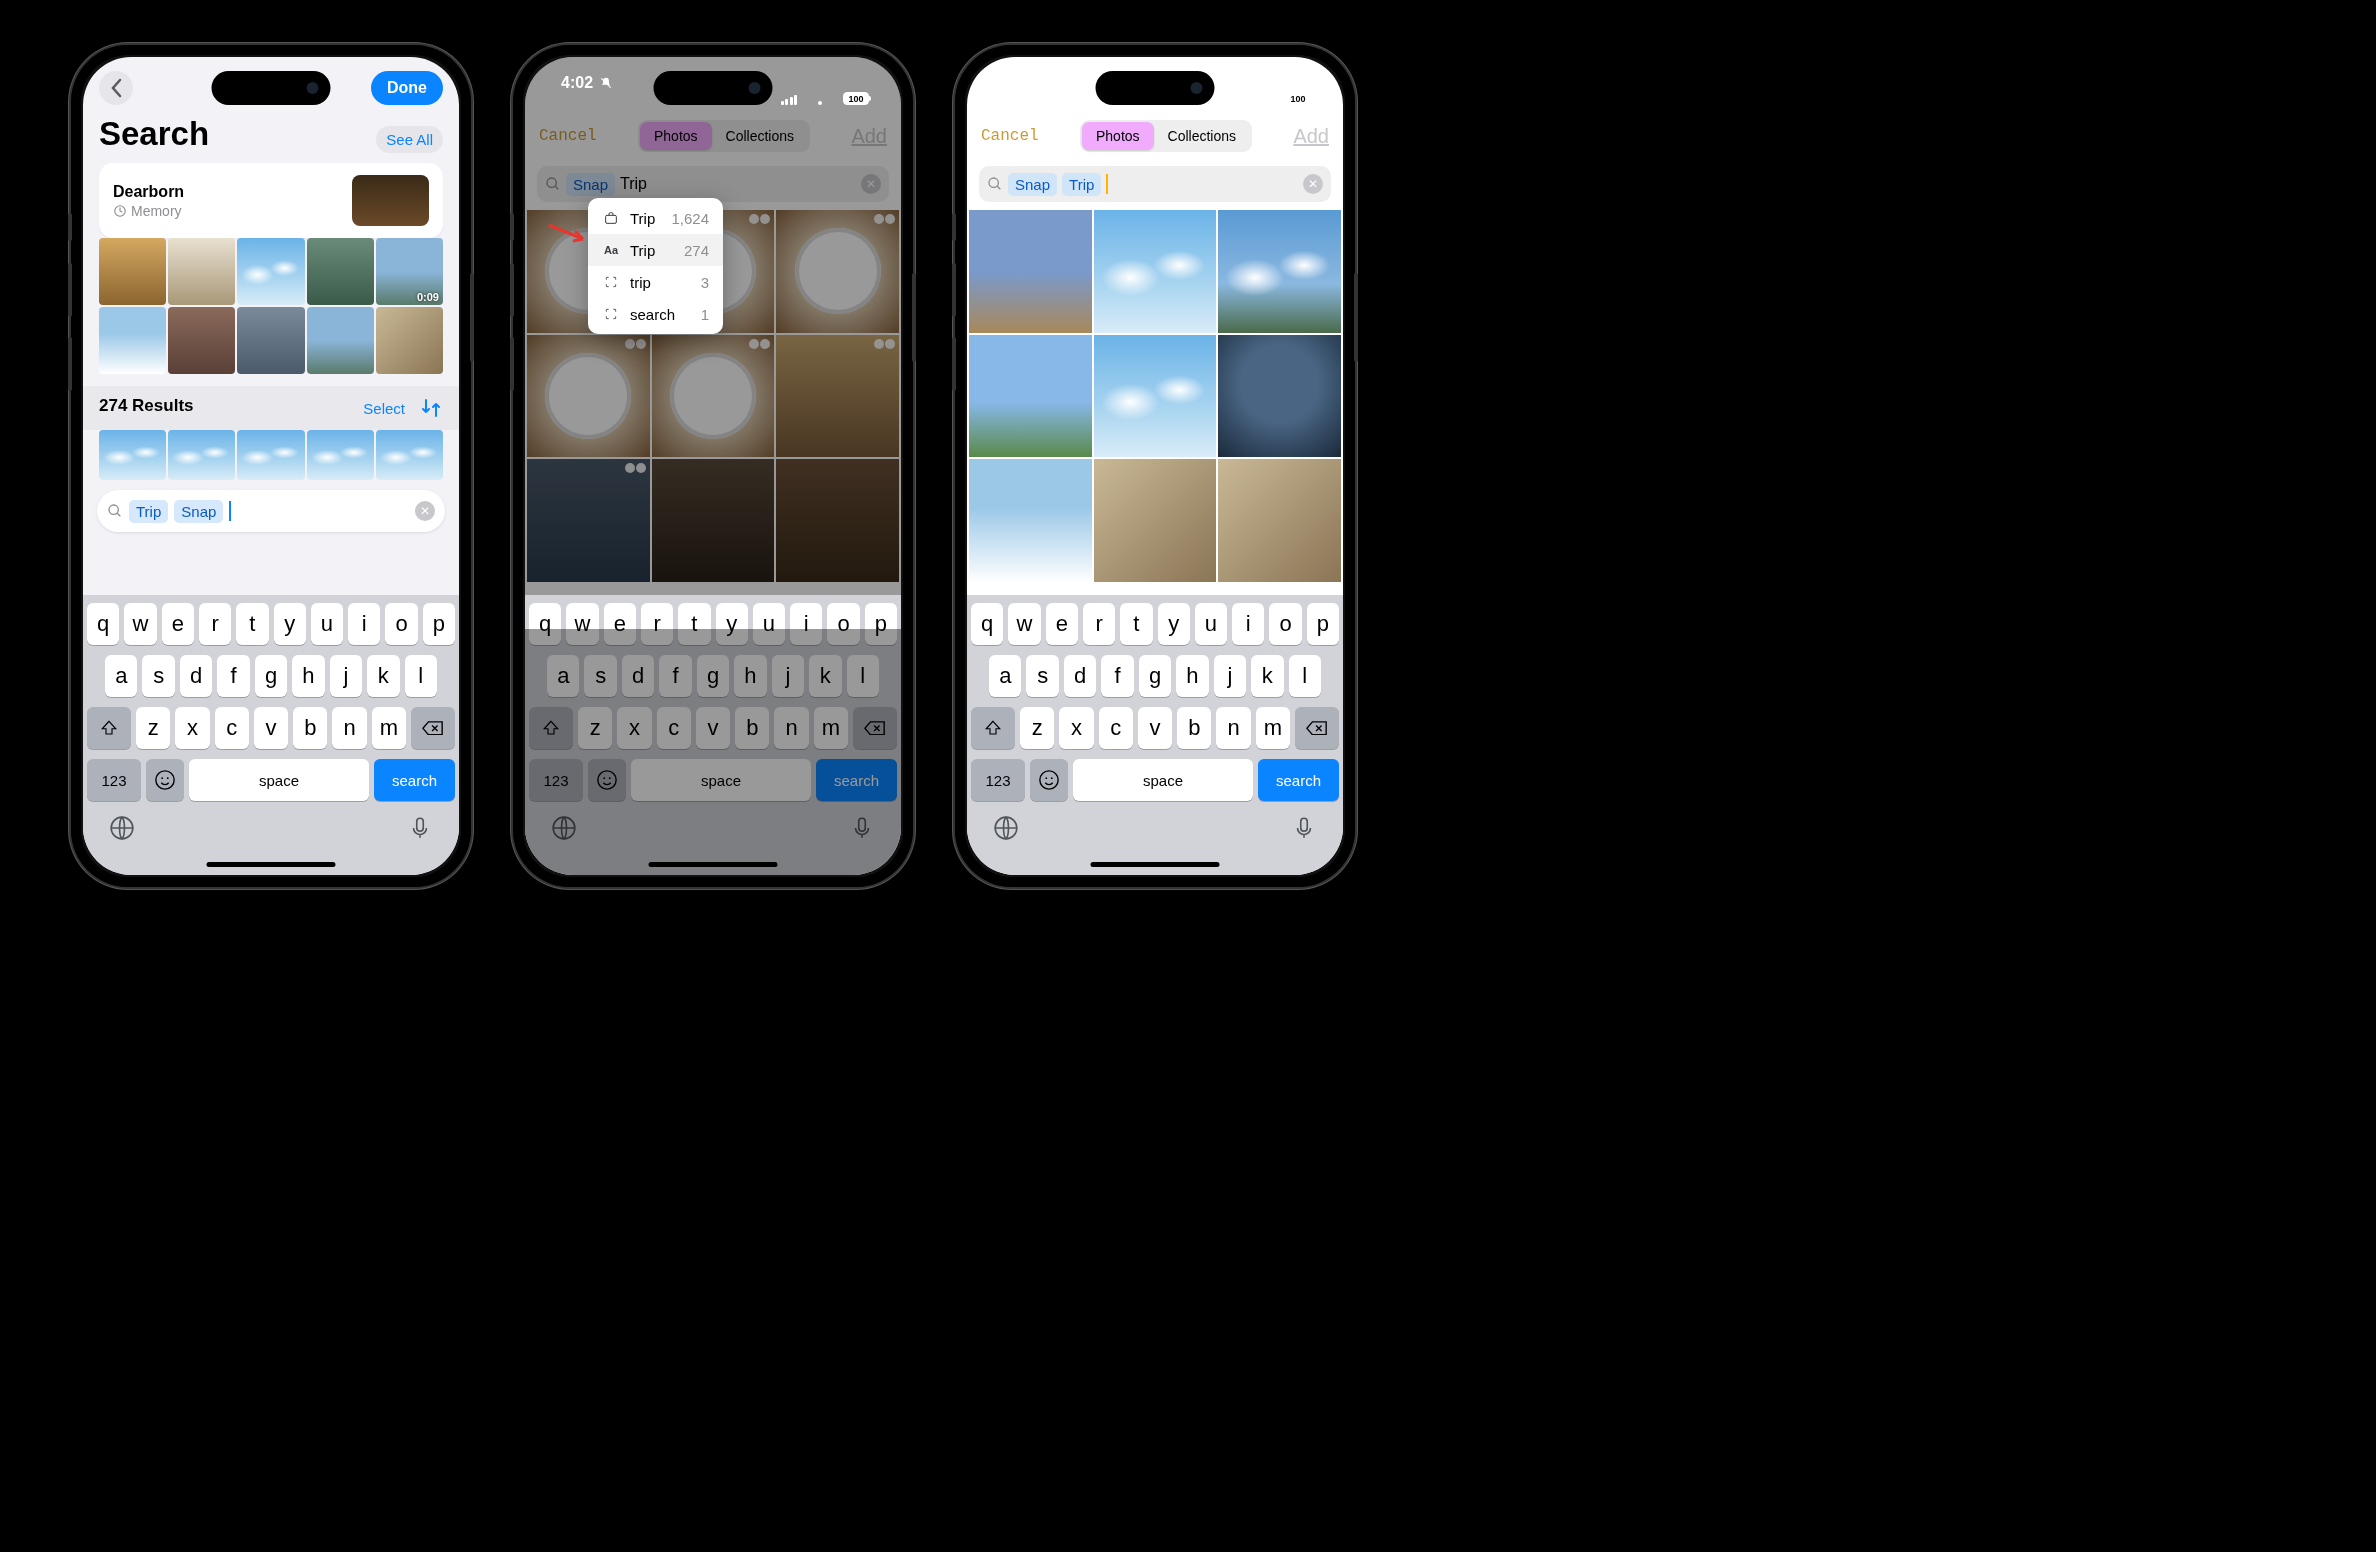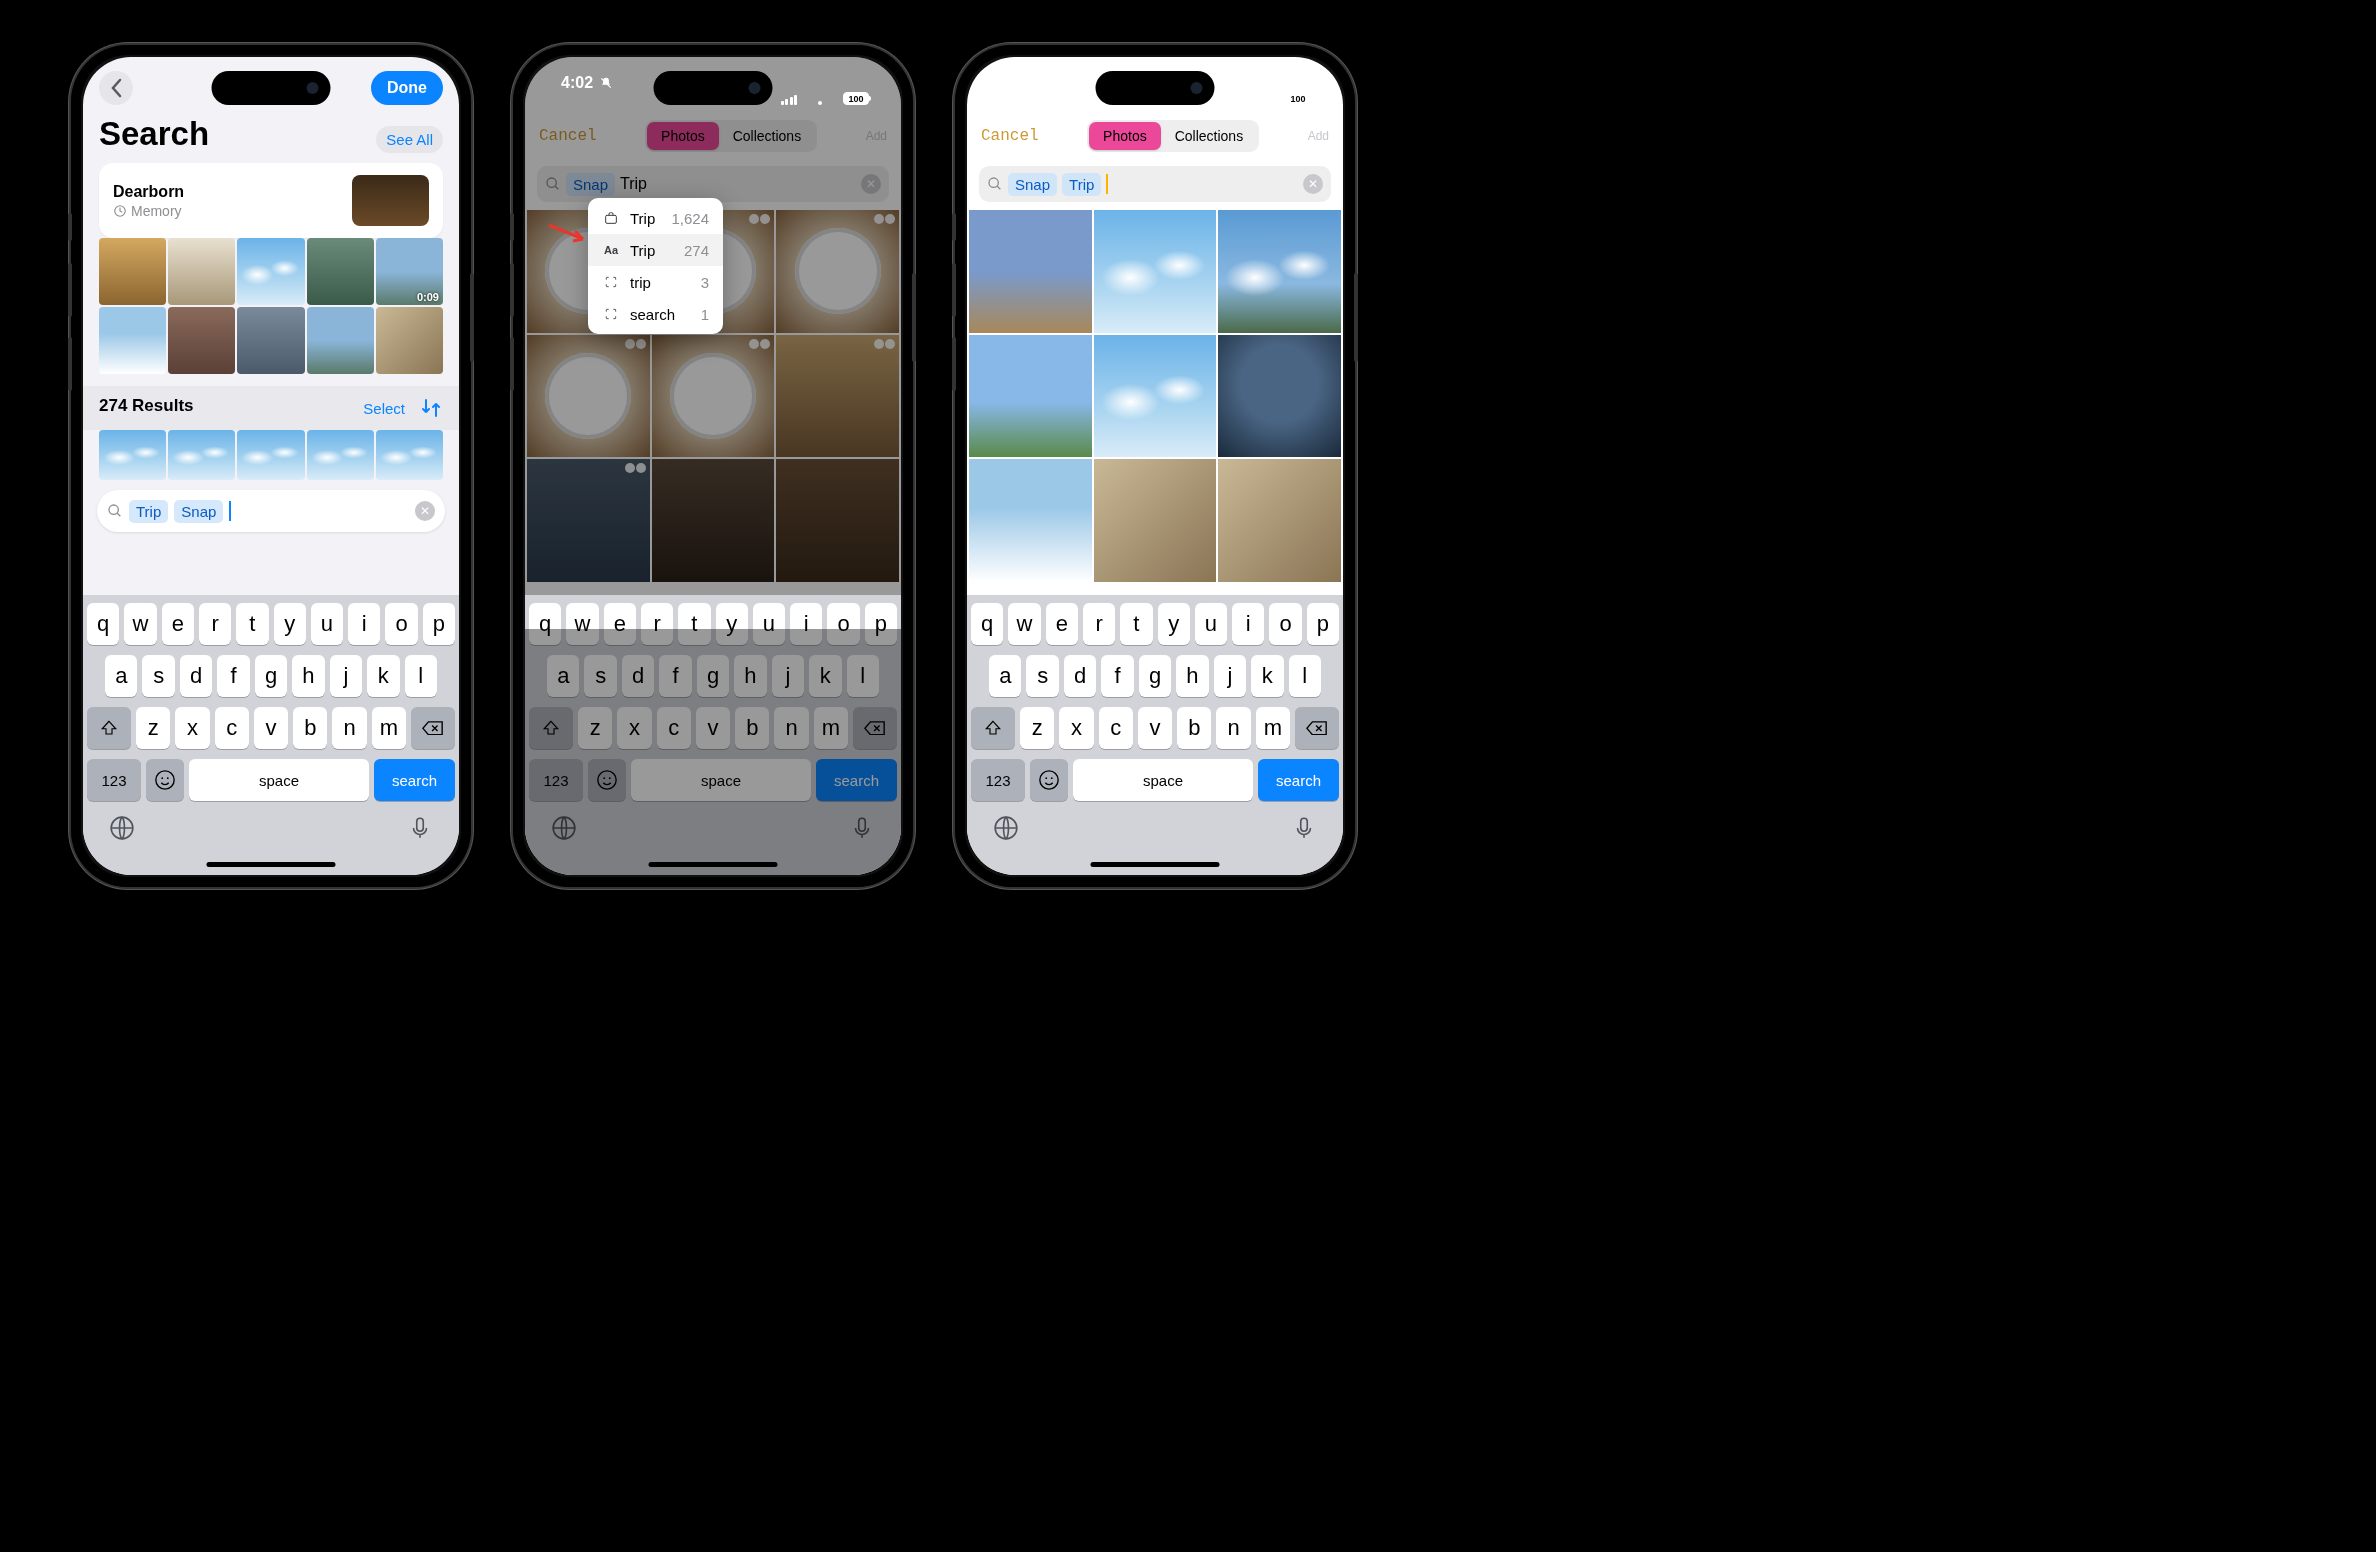--- a/index.html
+++ b/index.html
@@ -65,24 +65,24 @@
   .krow{display:flex;justify-content:center;gap:5px;margin-bottom:10px;}
   .key{background:#fff;border-radius:6px;height:42px;flex:1;display:flex;align-items:center;justify-content:center;font-size:22px;box-shadow:0 1px 0 rgba(0,0,0,.25);max-width:34px;}
   .key.fn{background:#adb1ba;max-width:44px;flex:1.2;}
   .key.space{max-width:none;flex:4;font-size:15px;}
   .key.search{background:#0a84ff;color:#fff;max-width:none;flex:1.8;font-size:15px;}
   .key.n123{max-width:none;flex:1.2;font-size:15px;background:#adb1ba;}
   .kb-bottom{display:flex;justify-content:space-between;padding:4px 22px 0;}
   .kb-ic{width:26px;height:26px;color:#50555c;}
   .sheet-ctrl{display:flex;align-items:center;justify-content:space-between;padding:6px 14px;}
   .cancel-l{color:#cc9933;font-size:16px;font-family:Liberation Mono, monospace;}
-  .add-l{color:#c7c7cc;font-size:12px;}
+  .add-l{color:#c7c7cc;font-size:20px;text-decoration:underline;}
   .seg{display:flex;background:#eeeeef;border-radius:9px;padding:2px;}
   .seg .s{padding:6px 14px;font-size:14px;border-radius:7px;color:#000;}
-  .seg .s.on{background:#ec4899;box-shadow:0 1px 2px rgba(0,0,0,.15);font-weight:500;}
+  .seg .s.on{background:#f0abfc;box-shadow:0 1px 2px rgba(0,0,0,.15);font-weight:500;}
   .sbar2{margin:8px 12px;background:#eeeeef;border-radius:10px;height:36px;display:flex;align-items:center;padding:0 8px;gap:5px;}
   .sbar2 .token{background:#d1e5f9;}
   .sbar2 .txt{font-size:16px;color:#000;}
   .grid2{display:grid;grid-template-columns:repeat(3,1fr);gap:2px;}
   .th2{aspect-ratio:1;position:relative;}
   .th2 .badge{position:absolute;top:4px;right:4px;display:flex;gap:1px;}
   .badge i{width:10px;height:10px;background:rgba(255,255,255,.9);border-radius:50%;}
   .sugg{position:absolute;background:#fff;border-radius:10px;box-shadow:0 6px 24px rgba(0,0,0,.3);padding:4px 0;}
   .sugg-row{display:flex;align-items:center;padding:7px 14px;gap:10px;font-size:15px;position:relative;}
   .sugg-row.hl{background:#f2f2f2;}

